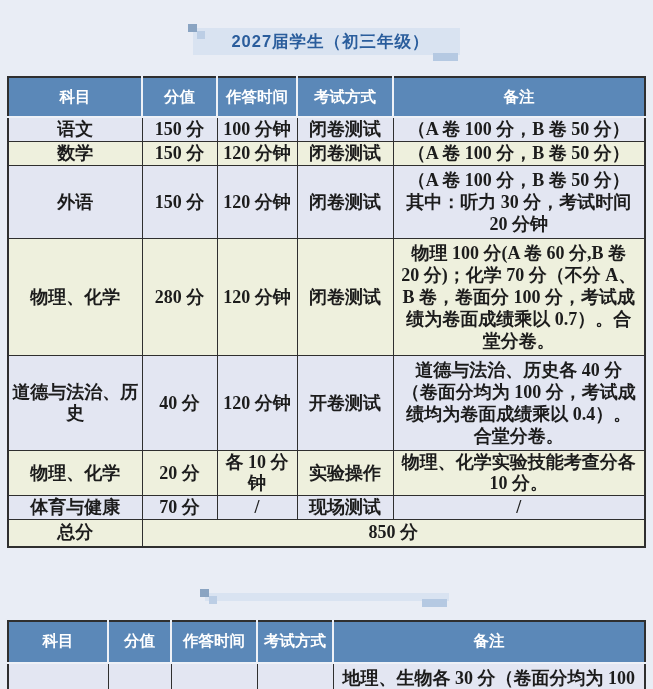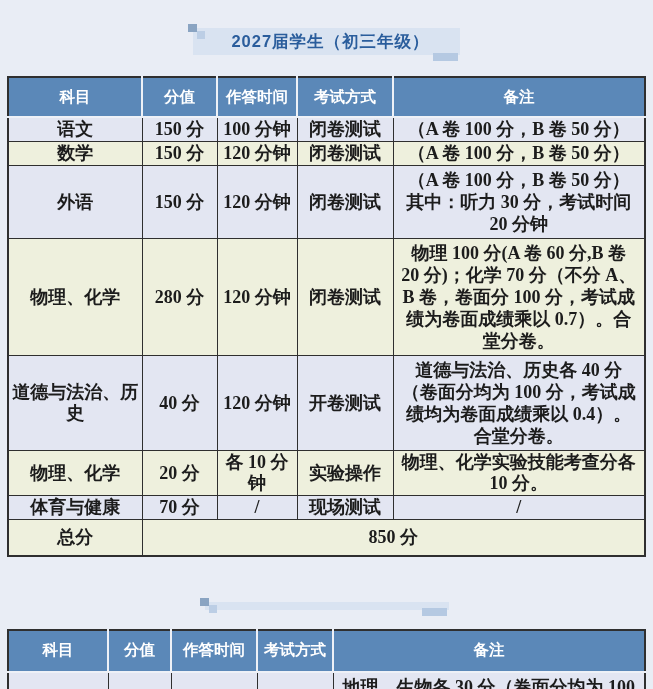--- a/index.html
+++ b/index.html
@@ -149,21 +149,21 @@
       <td>实验操作</td>
       <td>物理、化学实验技能考查分各 10 分。</td>
     </tr>
     <tr class="row-blue" style="height:24px">
       <td>体育与健康</td>
       <td>70 分</td>
       <td>/</td>
       <td>现场测试</td>
       <td>/</td>
     </tr>
-    <tr class="row-green" style="height:36px">
+    <tr class="row-green" style="height:27px">
       <td>总分</td>
       <td colspan="4">850 分</td>
     </tr>
   </tbody>
 </table>
 
 <div class="badge-wrap">
   <div class="badge second">
     <span class="sq1"></span>
     <span class="sq2"></span>

